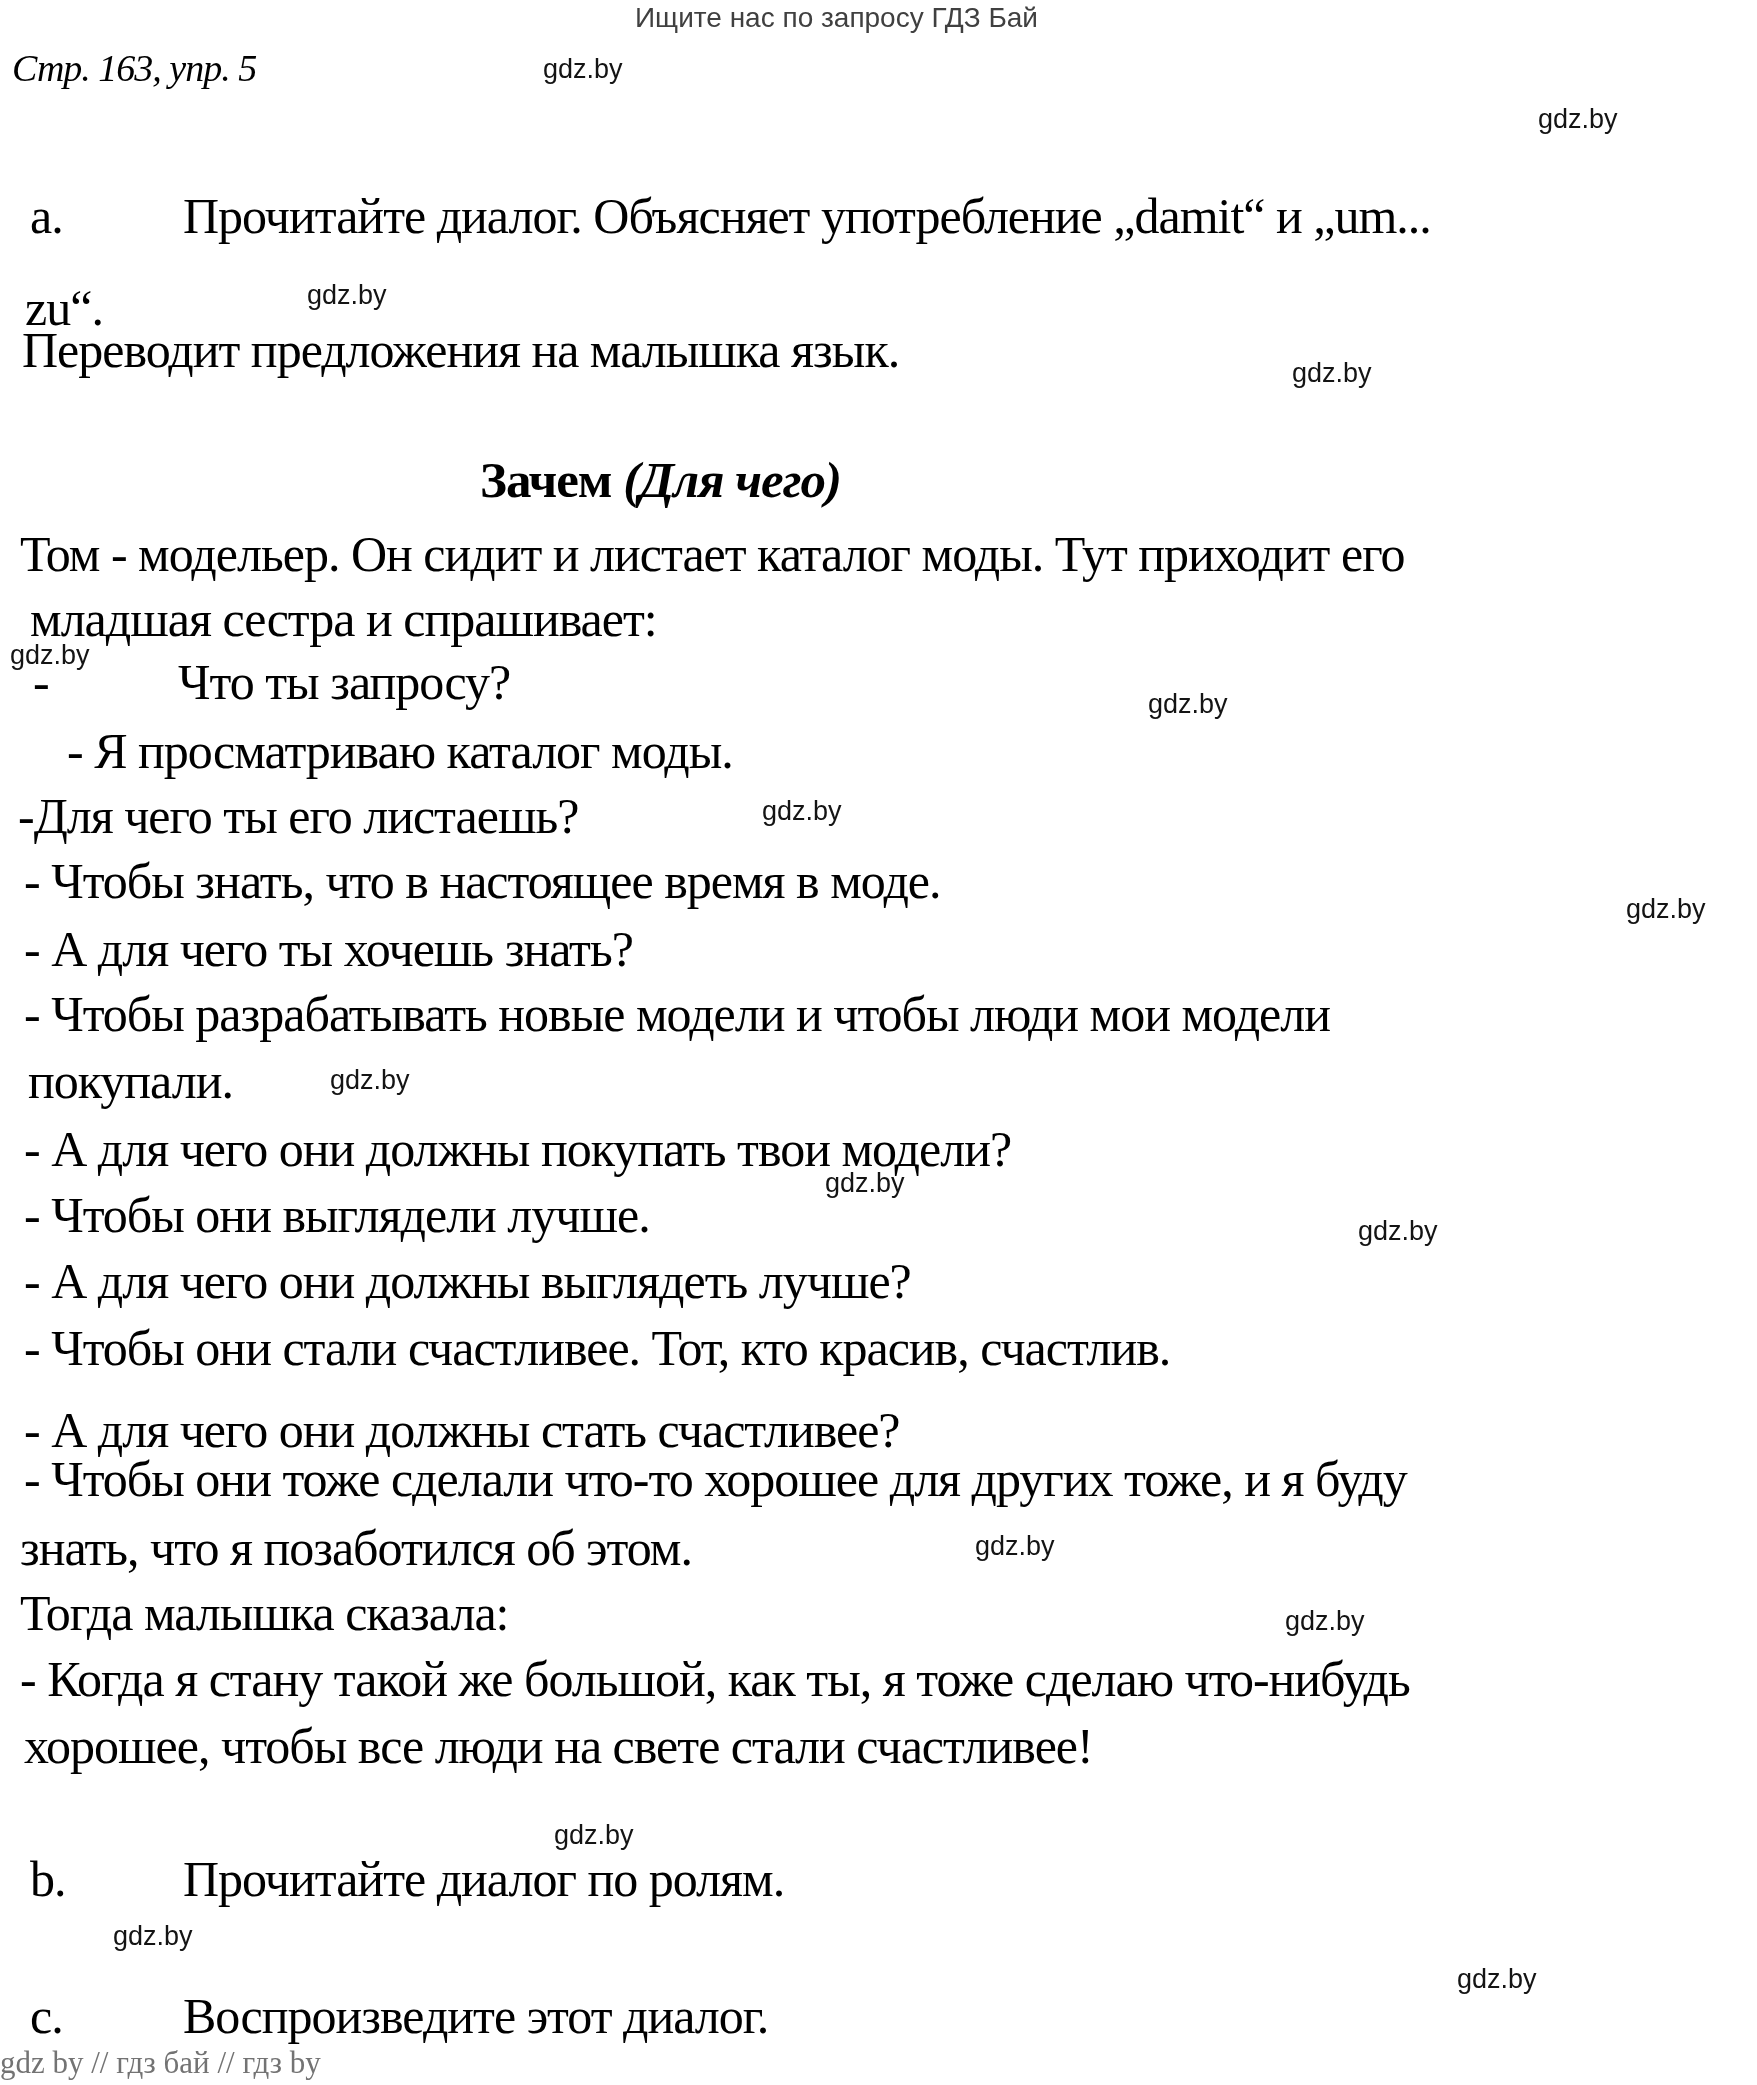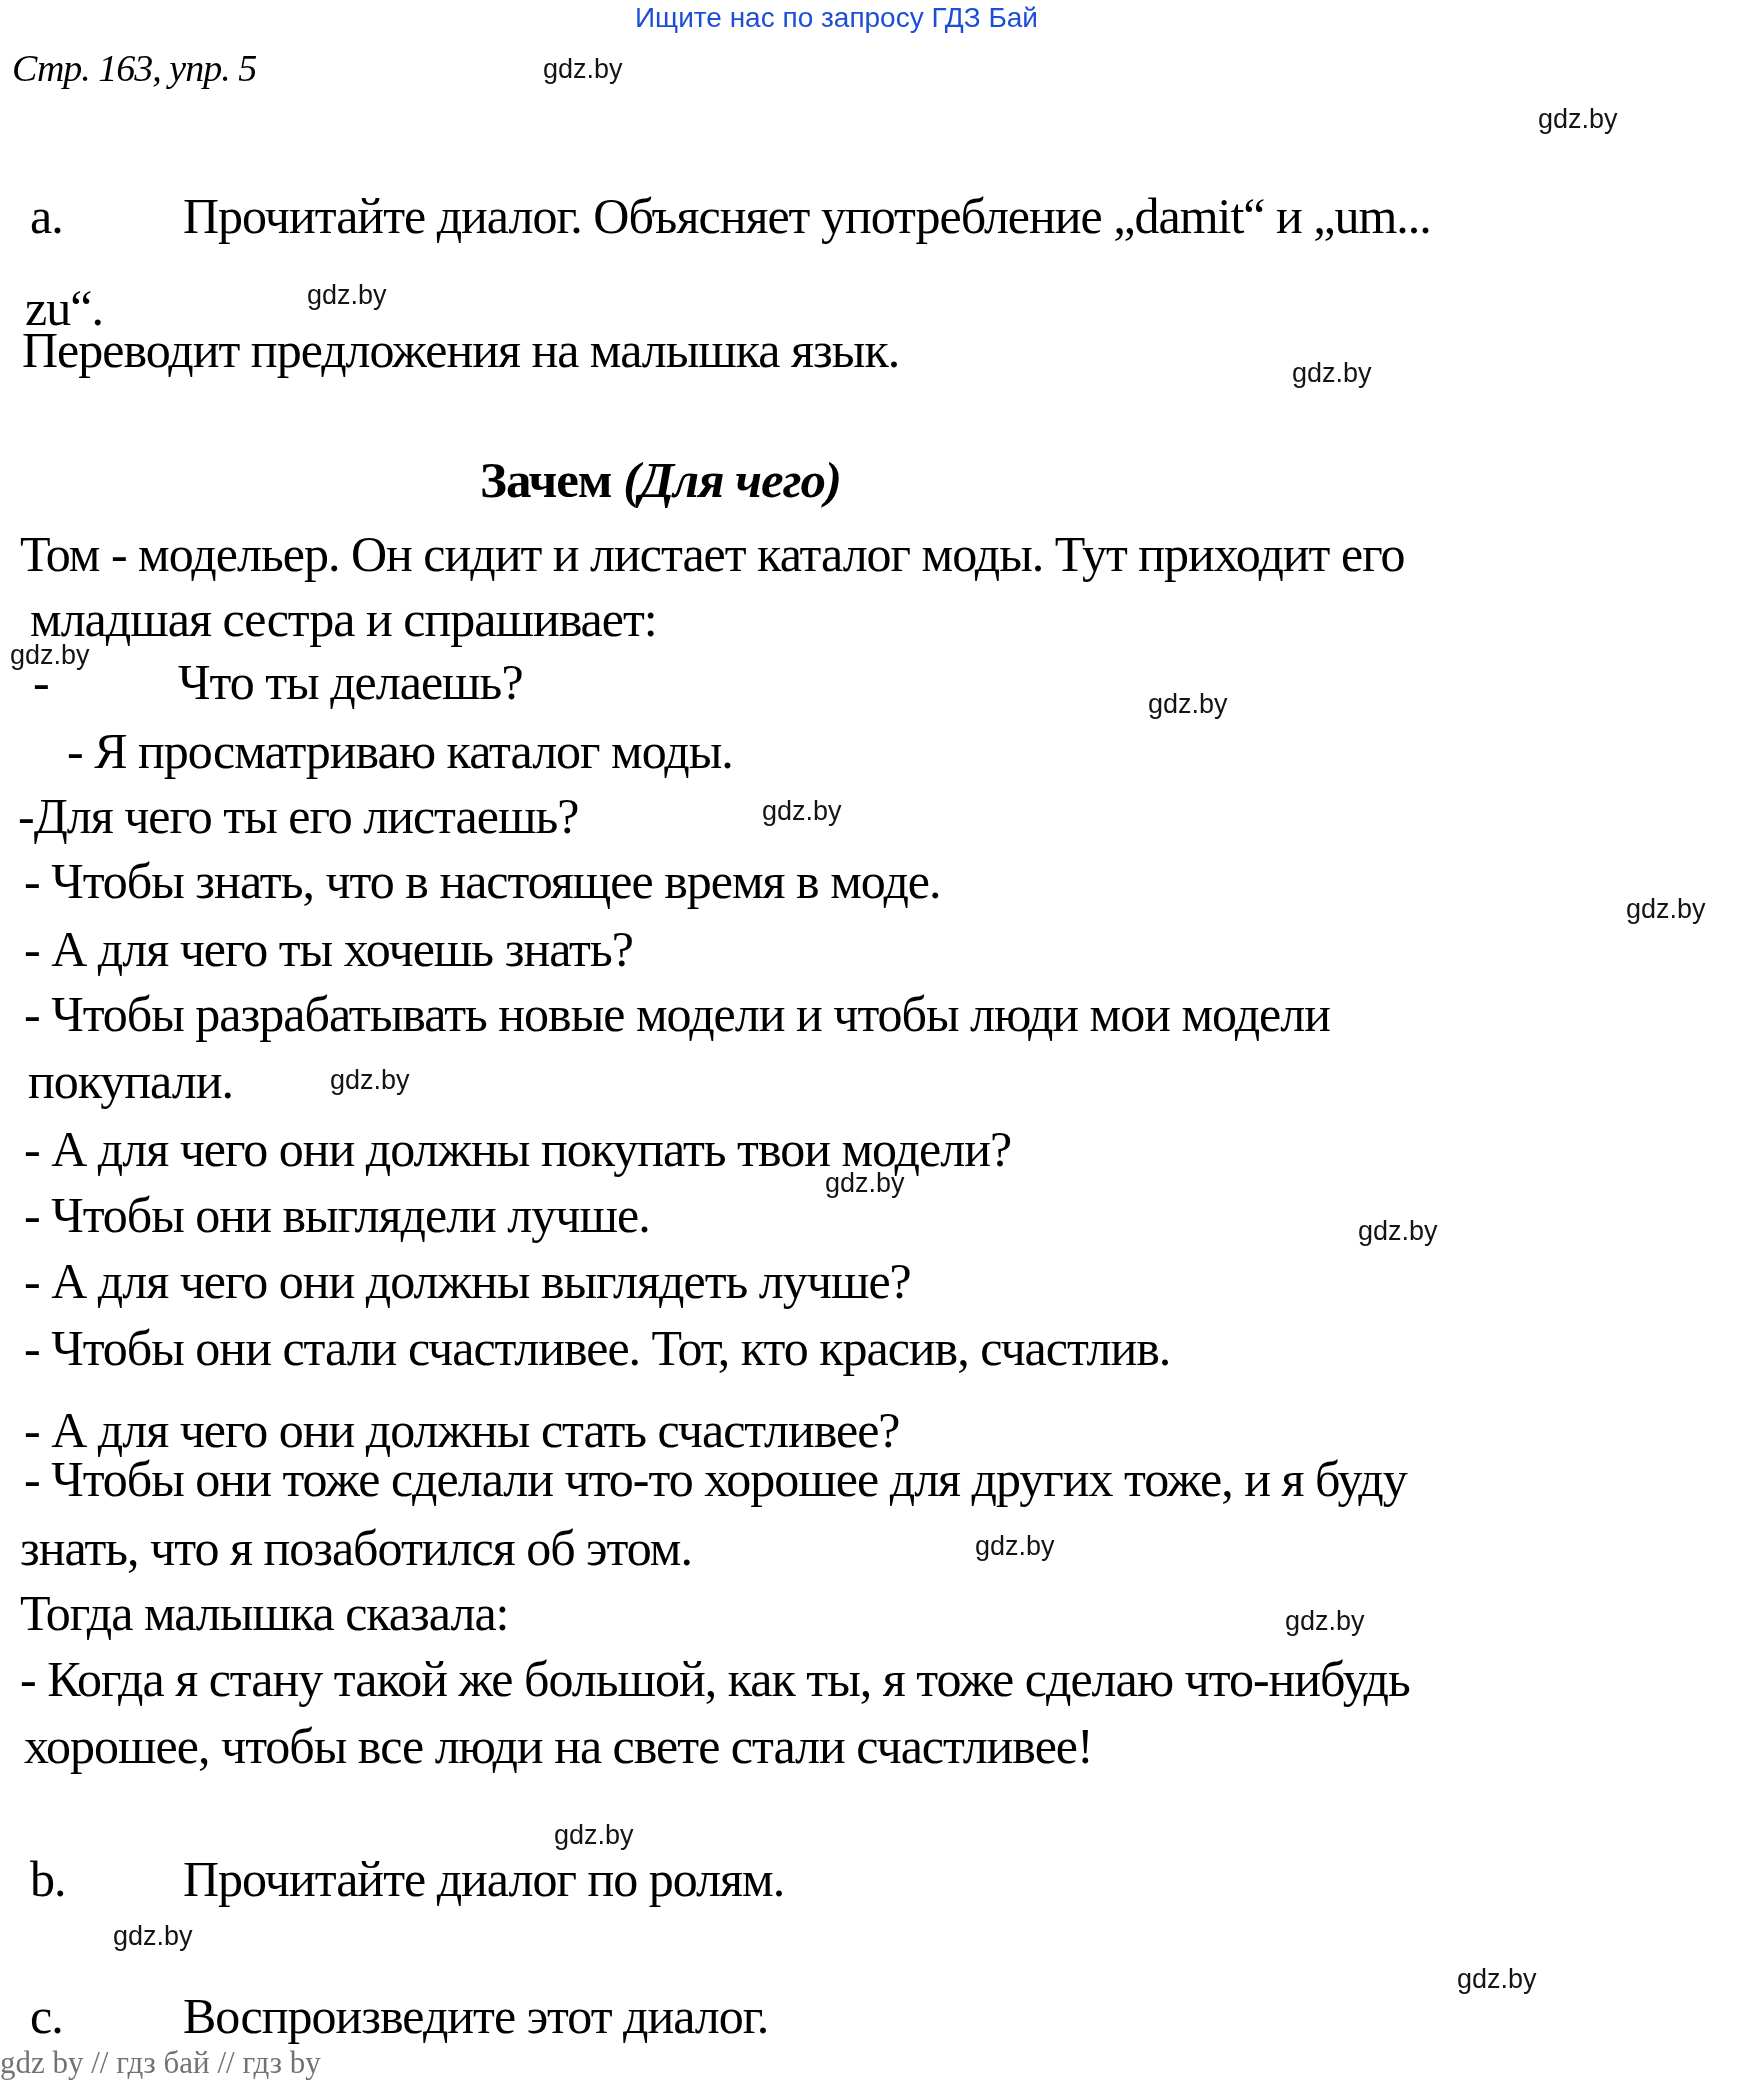--- a/index.html
+++ b/index.html
@@ -10,21 +10,21 @@
     font-family: "Liberation Serif", serif;
     color: #000000;
     overflow: hidden;
   }
   .abs { position: absolute; white-space: nowrap; }
   .banner {
     top: 2px; left: 0; width: 1673px;
     text-align: center;
     font-family: "Liberation Sans", sans-serif;
     font-size: 28px;
-    color: #1d4ed8;
+    color: #404040;
   }
   .page-title {
     top: 46px; left: 12px;
     font-size: 38px;
     letter-spacing: -1px;
     font-style: italic;
   }
   .wm {
     font-family: "Liberation Sans", sans-serif;
     font-size: 27px;
@@ -84,21 +84,21 @@
   </div>
 
   <div class="abs dialog-heading">
     <span>Зачем</span><span class="italic-part"> (Для чего)</span>
   </div>
 
   <div class="abs line" style="top:526px; left:20px;">Том - модельер. Он сидит и листает каталог моды. Тут приходит его</div>
   <div class="abs line" style="top:591px; left:30px;">младшая сестра и спрашивает:</div>
 
   <div class="abs line" style="top:654px; left:33px;">-</div>
-  <div class="abs line" style="top:654px; left:178px;">Что ты делаешь?</div>
+  <div class="abs line" style="top:654px; left:178px;">Что ты запросу?</div>
 
   <div class="abs line" style="top:723px;  left:22px;margin-left:45px;">- Я просматриваю каталог моды.</div>
   <div class="abs line" style="top:788px;  left:18px;">-Для чего ты его листаешь?</div>
   <div class="abs line" style="top:853px;  left:24px;">- Чтобы знать, что в настоящее время в моде.</div>
   <div class="abs line" style="top:921px;  left:24px;">- А для чего ты хочешь знать?</div>
   <div class="abs line" style="top:986px;  left:24px;">- Чтобы разрабатывать новые модели и чтобы люди мои модели</div>
   <div class="abs line" style="top:1053px; left:28px;">покупали.</div>
   <div class="abs line" style="top:1121px; left:24px;">- А для чего они должны покупать твои модели?</div>
   <div class="abs line" style="top:1187px; left:24px;">- Чтобы они выглядели лучше.</div>
   <div class="abs line" style="top:1253px; left:24px;">- А для чего они должны выглядеть лучше?</div>

